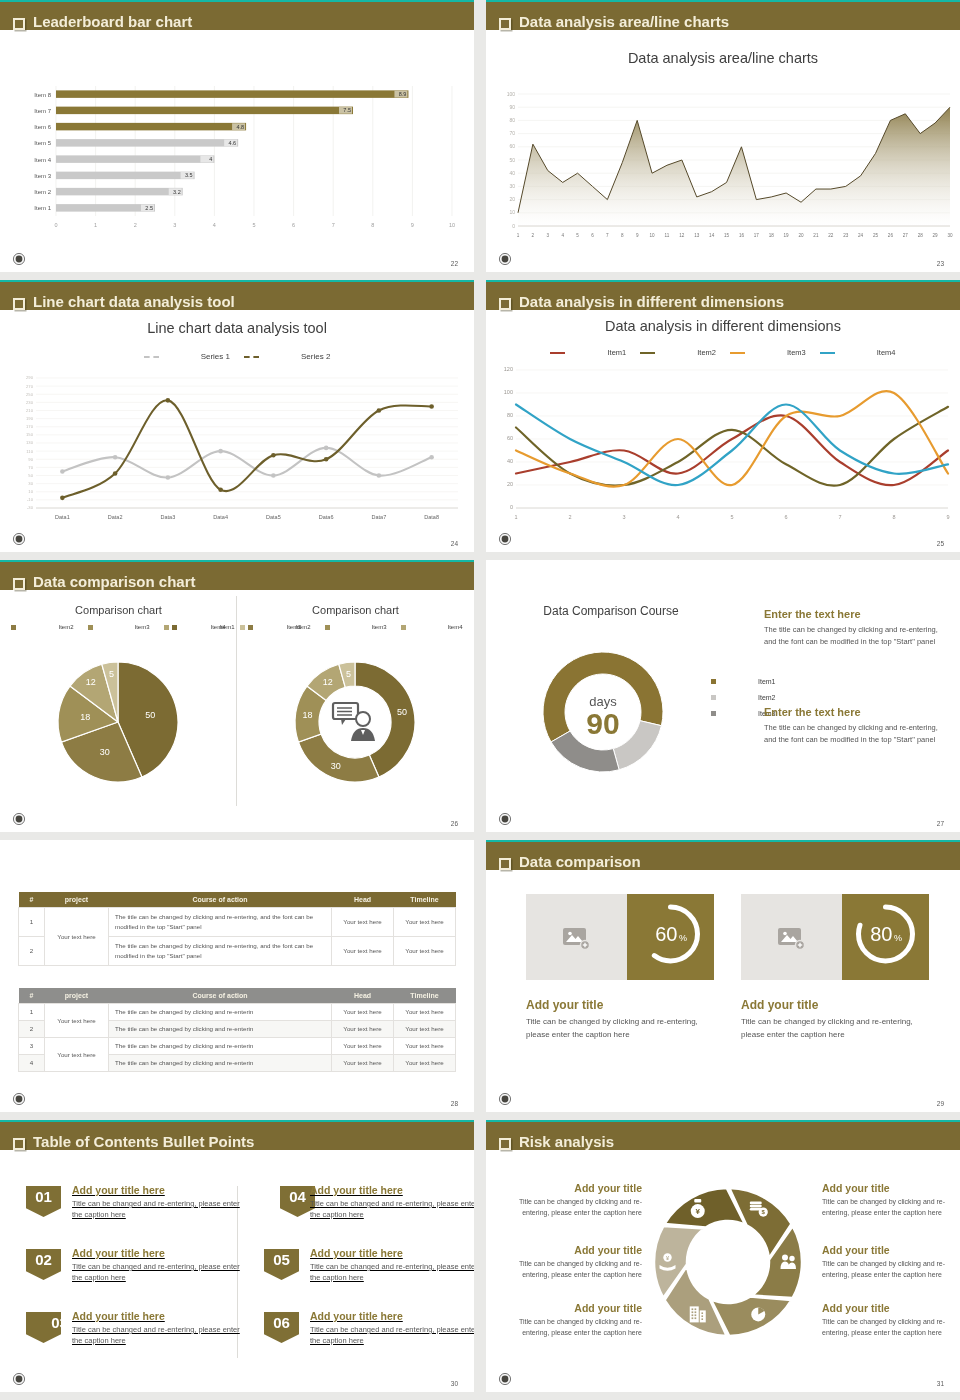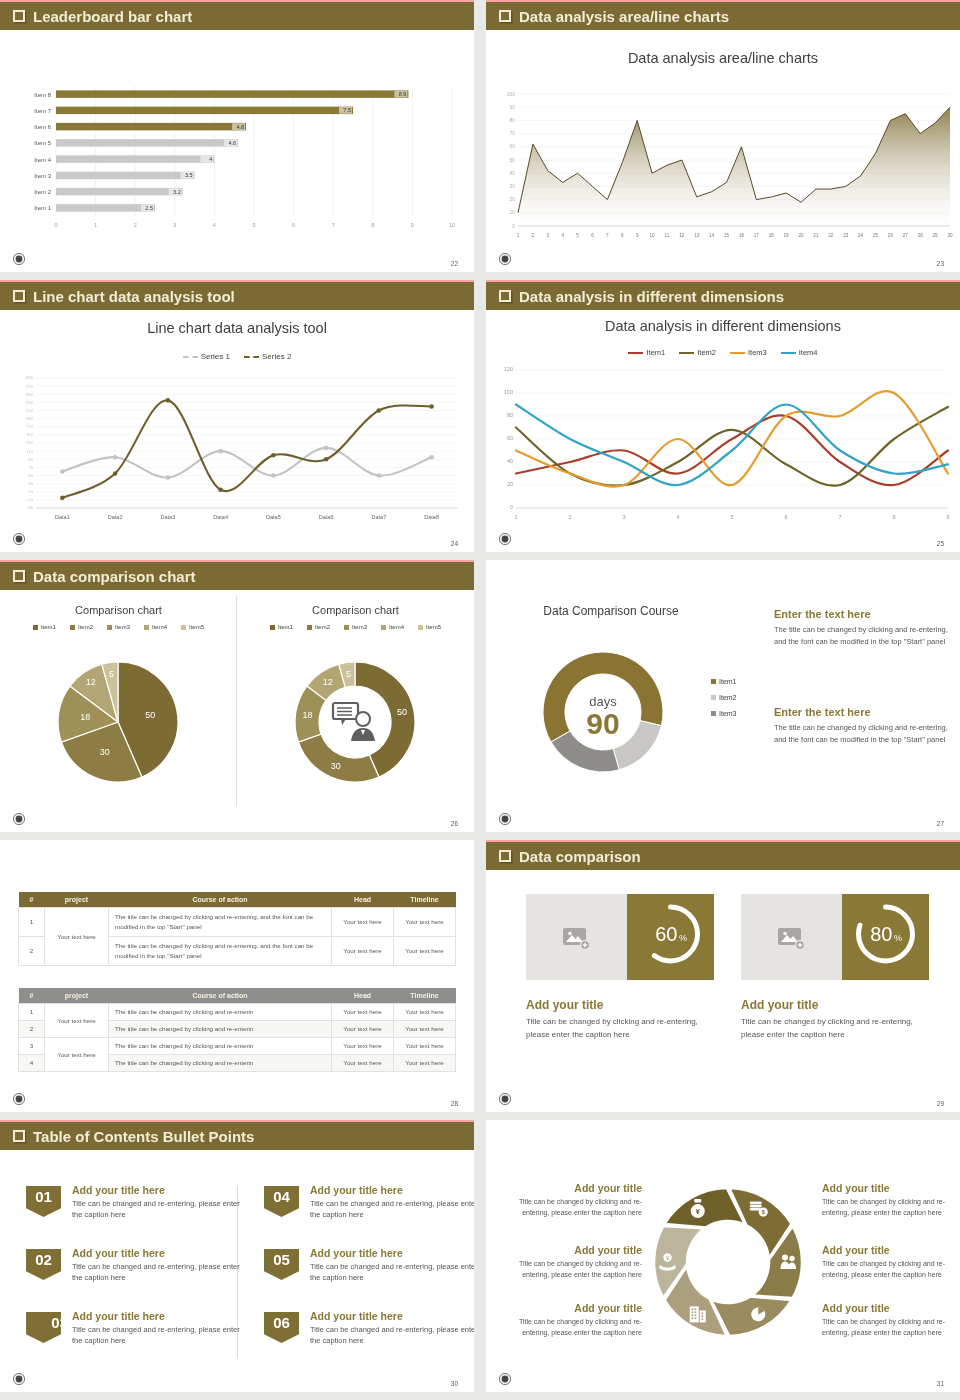--- a/index.html
+++ b/index.html
@@ -1,28 +1,28 @@
 <!DOCTYPE html>
 <html><head>
 <meta charset="utf-8">
 <style>
   html,body{margin:0;padding:0;}
   body{width:960px;height:1400px;background:#e9e9e7;font-family:"Liberation Sans","DejaVu Sans",sans-serif;}
   .sheet{display:grid;grid-template-columns:474px 474px;column-gap:12px;row-gap:8px;grid-auto-rows:272px;width:960px;}
   .slide{position:relative;background:#ffffff;overflow:hidden;}
-  .sl-h{height:28px;background:#7b6a33;border-top:2px solid #fca5a5;display:flex;align-items:center;padding-left:13px;}
+  .sl-h{height:28px;background:#7b6a33;border-top:2px solid #14b8a6;display:flex;align-items:flex-end;padding-left:13px;}
   .sq{width:8px;height:8px;border:2px solid #f3edd8;box-shadow:1.5px 1.5px 0 rgba(50,42,10,.35);margin-right:8px;flex:0 0 auto;}
   .sl-ht{font-size:15px;font-weight:bold;color:#f3edd8;white-space:nowrap;}
   .sl-b{position:absolute;top:30px;left:0;right:0;bottom:0;}
   .ctitle{position:absolute;left:0;right:0;text-align:center;color:#3f3f3f;}
   .logo{position:absolute;left:12px;bottom:6px;}
   .pg{position:absolute;right:16px;bottom:5px;font-size:6.5px;color:#5a5a5a;}
   svg text{font-family:"Liberation Sans","DejaVu Sans",sans-serif;}
   .legend-row{position:absolute;left:0;right:0;display:flex;justify-content:center;align-items:center;}
-  .leg-item{display:inline-flex;align-items:center;margin:0 7px;color:#404040;}
+  .leg-item{display:inline-flex;align-items:center;margin:0 7px;color:#404040;gap:39px;}
   .leg-item i{margin-right:3px;}
   .sw-line{width:15px;height:0;border-top:2px solid #888;display:inline-block;}
   .sw-sq{width:5px;height:5px;display:inline-block;}
   .fs8{font-size:8px;} .fs75{font-size:7.5px;} .fs6{font-size:6px;} .fs7{font-size:7px;color:#555;}
   .half{position:absolute;top:0;bottom:0;width:237px;}
   .vdiv{position:absolute;width:1px;background:#dddcd8;}
   .legend-v{display:flex;flex-direction:column;gap:9px;position:absolute;}
   .olive-b{color:#8a7836;font-weight:bold;}
   .cap{color:#555;}
   table.dt{border-collapse:collapse;width:100%;color:#555;table-layout:fixed;}
@@ -31,28 +31,28 @@
   table.dt.tb th{background:#8e8e8c;}
   table.dt td{border:1px solid #e3e1de;font-size:6.2px;text-align:center;padding:2px;line-height:1.55;}
   table.dt td.lft{text-align:left;padding-left:6px;}
   table.dt.ta td{height:24px;}
   table.dt.tb td{height:12px;}
   table.dt.tb tbody tr:nth-child(even){background:#f7f7f5;}
   .panel{position:absolute;width:188px;}
   .ph-gray{position:absolute;left:0;top:0;width:101px;height:86px;background:#e6e4e1;display:flex;align-items:center;justify-content:center;}
   .ph-olive{position:absolute;left:101px;top:0;width:87px;height:86px;background:#8a7836;}
   .badge{position:absolute;width:35px;height:31px;background:#7f6f35;clip-path:polygon(0 0,100% 0,100% 72%,50% 100%,0 72%);color:#fff;font-size:15px;font-weight:bold;display:flex;justify-content:center;padding-top:2px;box-sizing:border-box;}
-  .toc-txt{position:absolute;width:168px;}
+  .toc-txt{position:absolute;width:168px;text-decoration:underline;}
   .toc-txt h4{margin:0;font-size:10.5px;color:#8a7836;}
   .toc-txt p{margin:3px 0 0 0;font-size:7.5px;line-height:1.45;color:#555;}
   .risk-blk{position:absolute;width:142px;}
   .risk-blk h4{margin:0;font-size:10.5px;color:#8a7836;}
   .risk-blk p{margin:3px 0 0 0;font-size:7px;line-height:1.5;color:#555;}
   .r-right{text-align:right;}
-  .s6-blk{position:absolute;left:288px;width:182px;}
+  .s6-blk{position:absolute;left:278px;width:182px;}
   .s6-blk h4{margin:0;font-size:11px;color:#8a7836;}
   .s6-blk p{margin:4px 0 0 0;font-size:7.5px;line-height:1.55;color:#555;}
 </style>
 </head>
 <body>
 
 <div class="sheet">
 
   <section class="slide">
     <header class="sl-h">
@@ -657,21 +657,21 @@
       <span class="badge" style="left:26px;top:99px;">02</span>
       <div class="toc-txt" style="left:72px;top:97px;">
         <h4>Add your title here</h4>
         <p>Title can be changed and re-entering, please enter the caption here</p>
       </div>
       <span class="badge" style="left:26px;top:162px;padding-left:32px;">03</span>
       <div class="toc-txt" style="left:72px;top:160px;">
         <h4>Add your title here</h4>
         <p>Title can be changed and re-entering, please enter the caption here</p>
       </div>
-      <span class="badge" style="left:264px;top:36px;">04</span>
+      <span class="badge" style="left:280px;top:36px;">04</span>
       <div class="toc-txt" style="left:310px;top:34px;">
         <h4>Add your title here</h4>
         <p>Title can be changed and re-entering, please enter the caption here</p>
       </div>
       <span class="badge" style="left:264px;top:99px;">05</span>
       <div class="toc-txt" style="left:310px;top:97px;">
         <h4>Add your title here</h4>
         <p>Title can be changed and re-entering, please enter the caption here</p>
       </div>
       <span class="badge" style="left:264px;top:162px;">06</span>
@@ -681,20 +681,24 @@
       </div>
     </div>
     <svg class="logo" width="14" height="14">
         <circle cx="7" cy="7" r="5.6" fill="#f7f7f7" stroke="#777" stroke-width="1"></circle>
         <circle cx="7" cy="7" r="3.4" fill="#46453f"></circle>
       </svg>
     <span class="pg">30</span>
   </section>
 
   <section class="slide">
+    <header class="sl-h">
+      <span class="sq"></span>
+      <span class="sl-ht">Risk analysis</span>
+    </header>
     <div class="sl-b">
       <div class="risk-blk r-right" style="left:14px;top:32px;">
         <h4>Add your title</h4>
         <p>Title can be changed by clicking and re-entering, please enter the caption here</p>
       </div>
       <div class="risk-blk r-right" style="left:14px;top:94px;">
         <h4>Add your title</h4>
         <p>Title can be changed by clicking and re-entering, please enter the caption here</p>
       </div>
       <div class="risk-blk r-right" style="left:14px;top:152px;">

